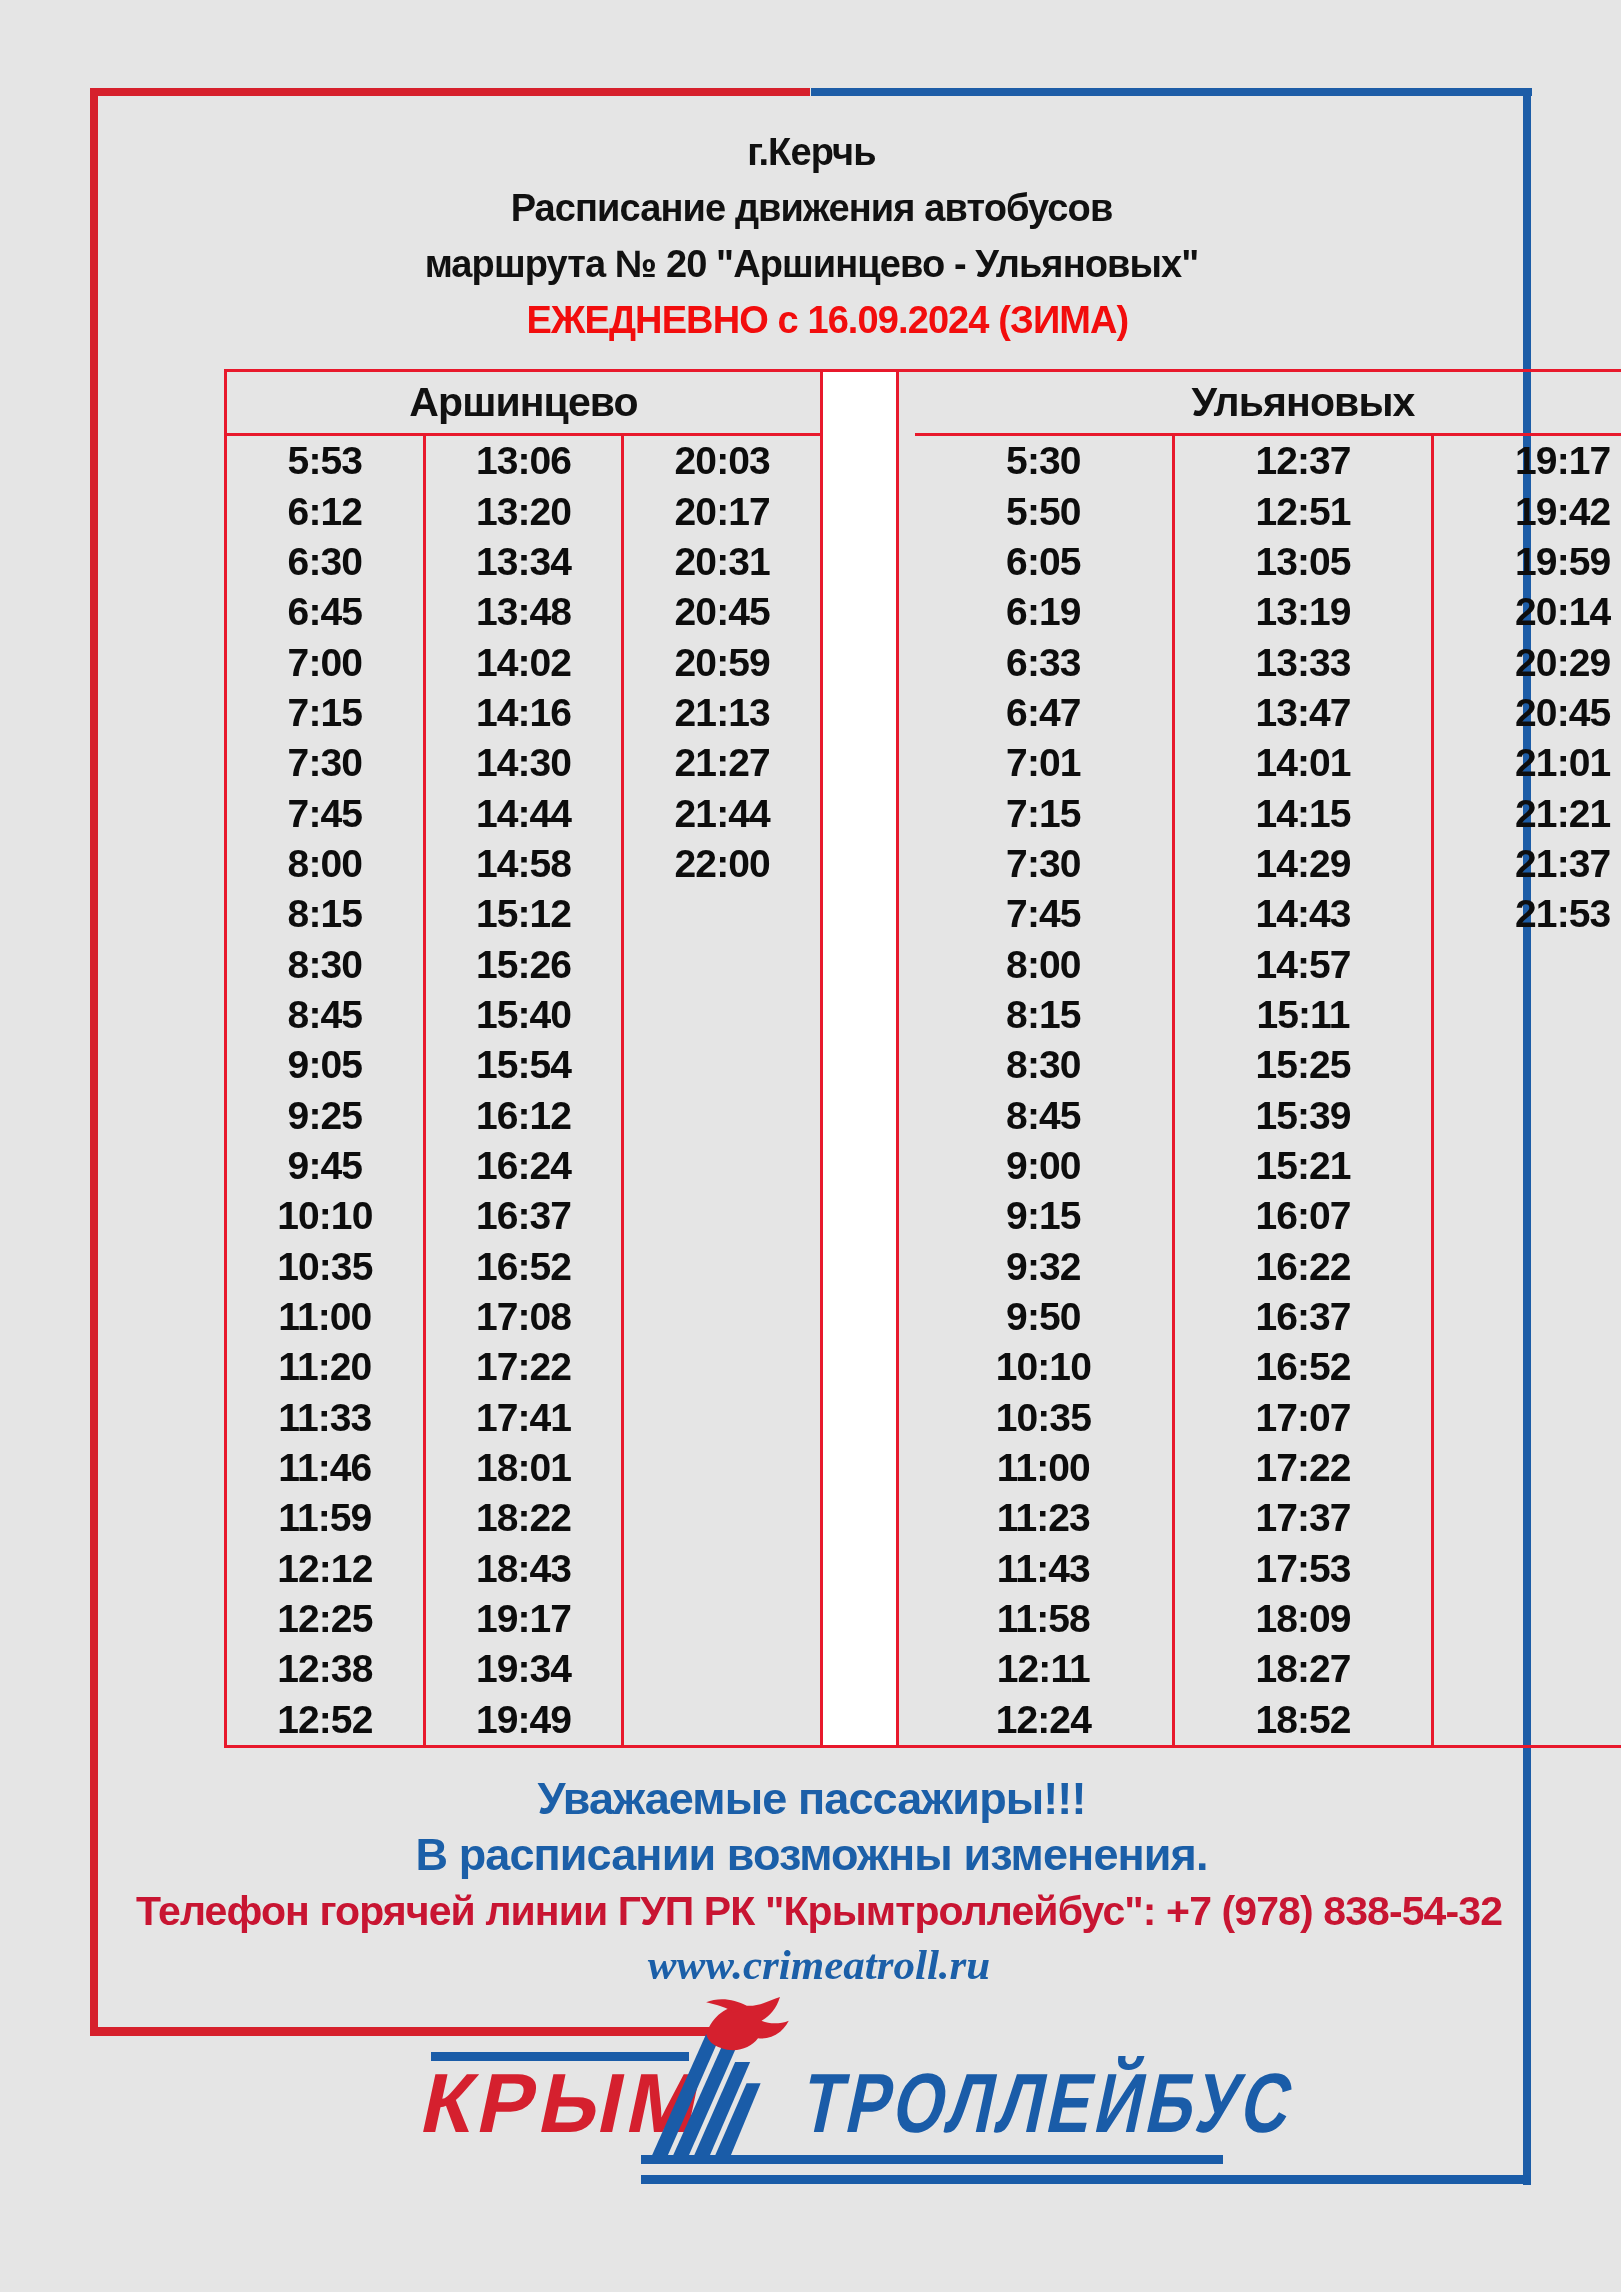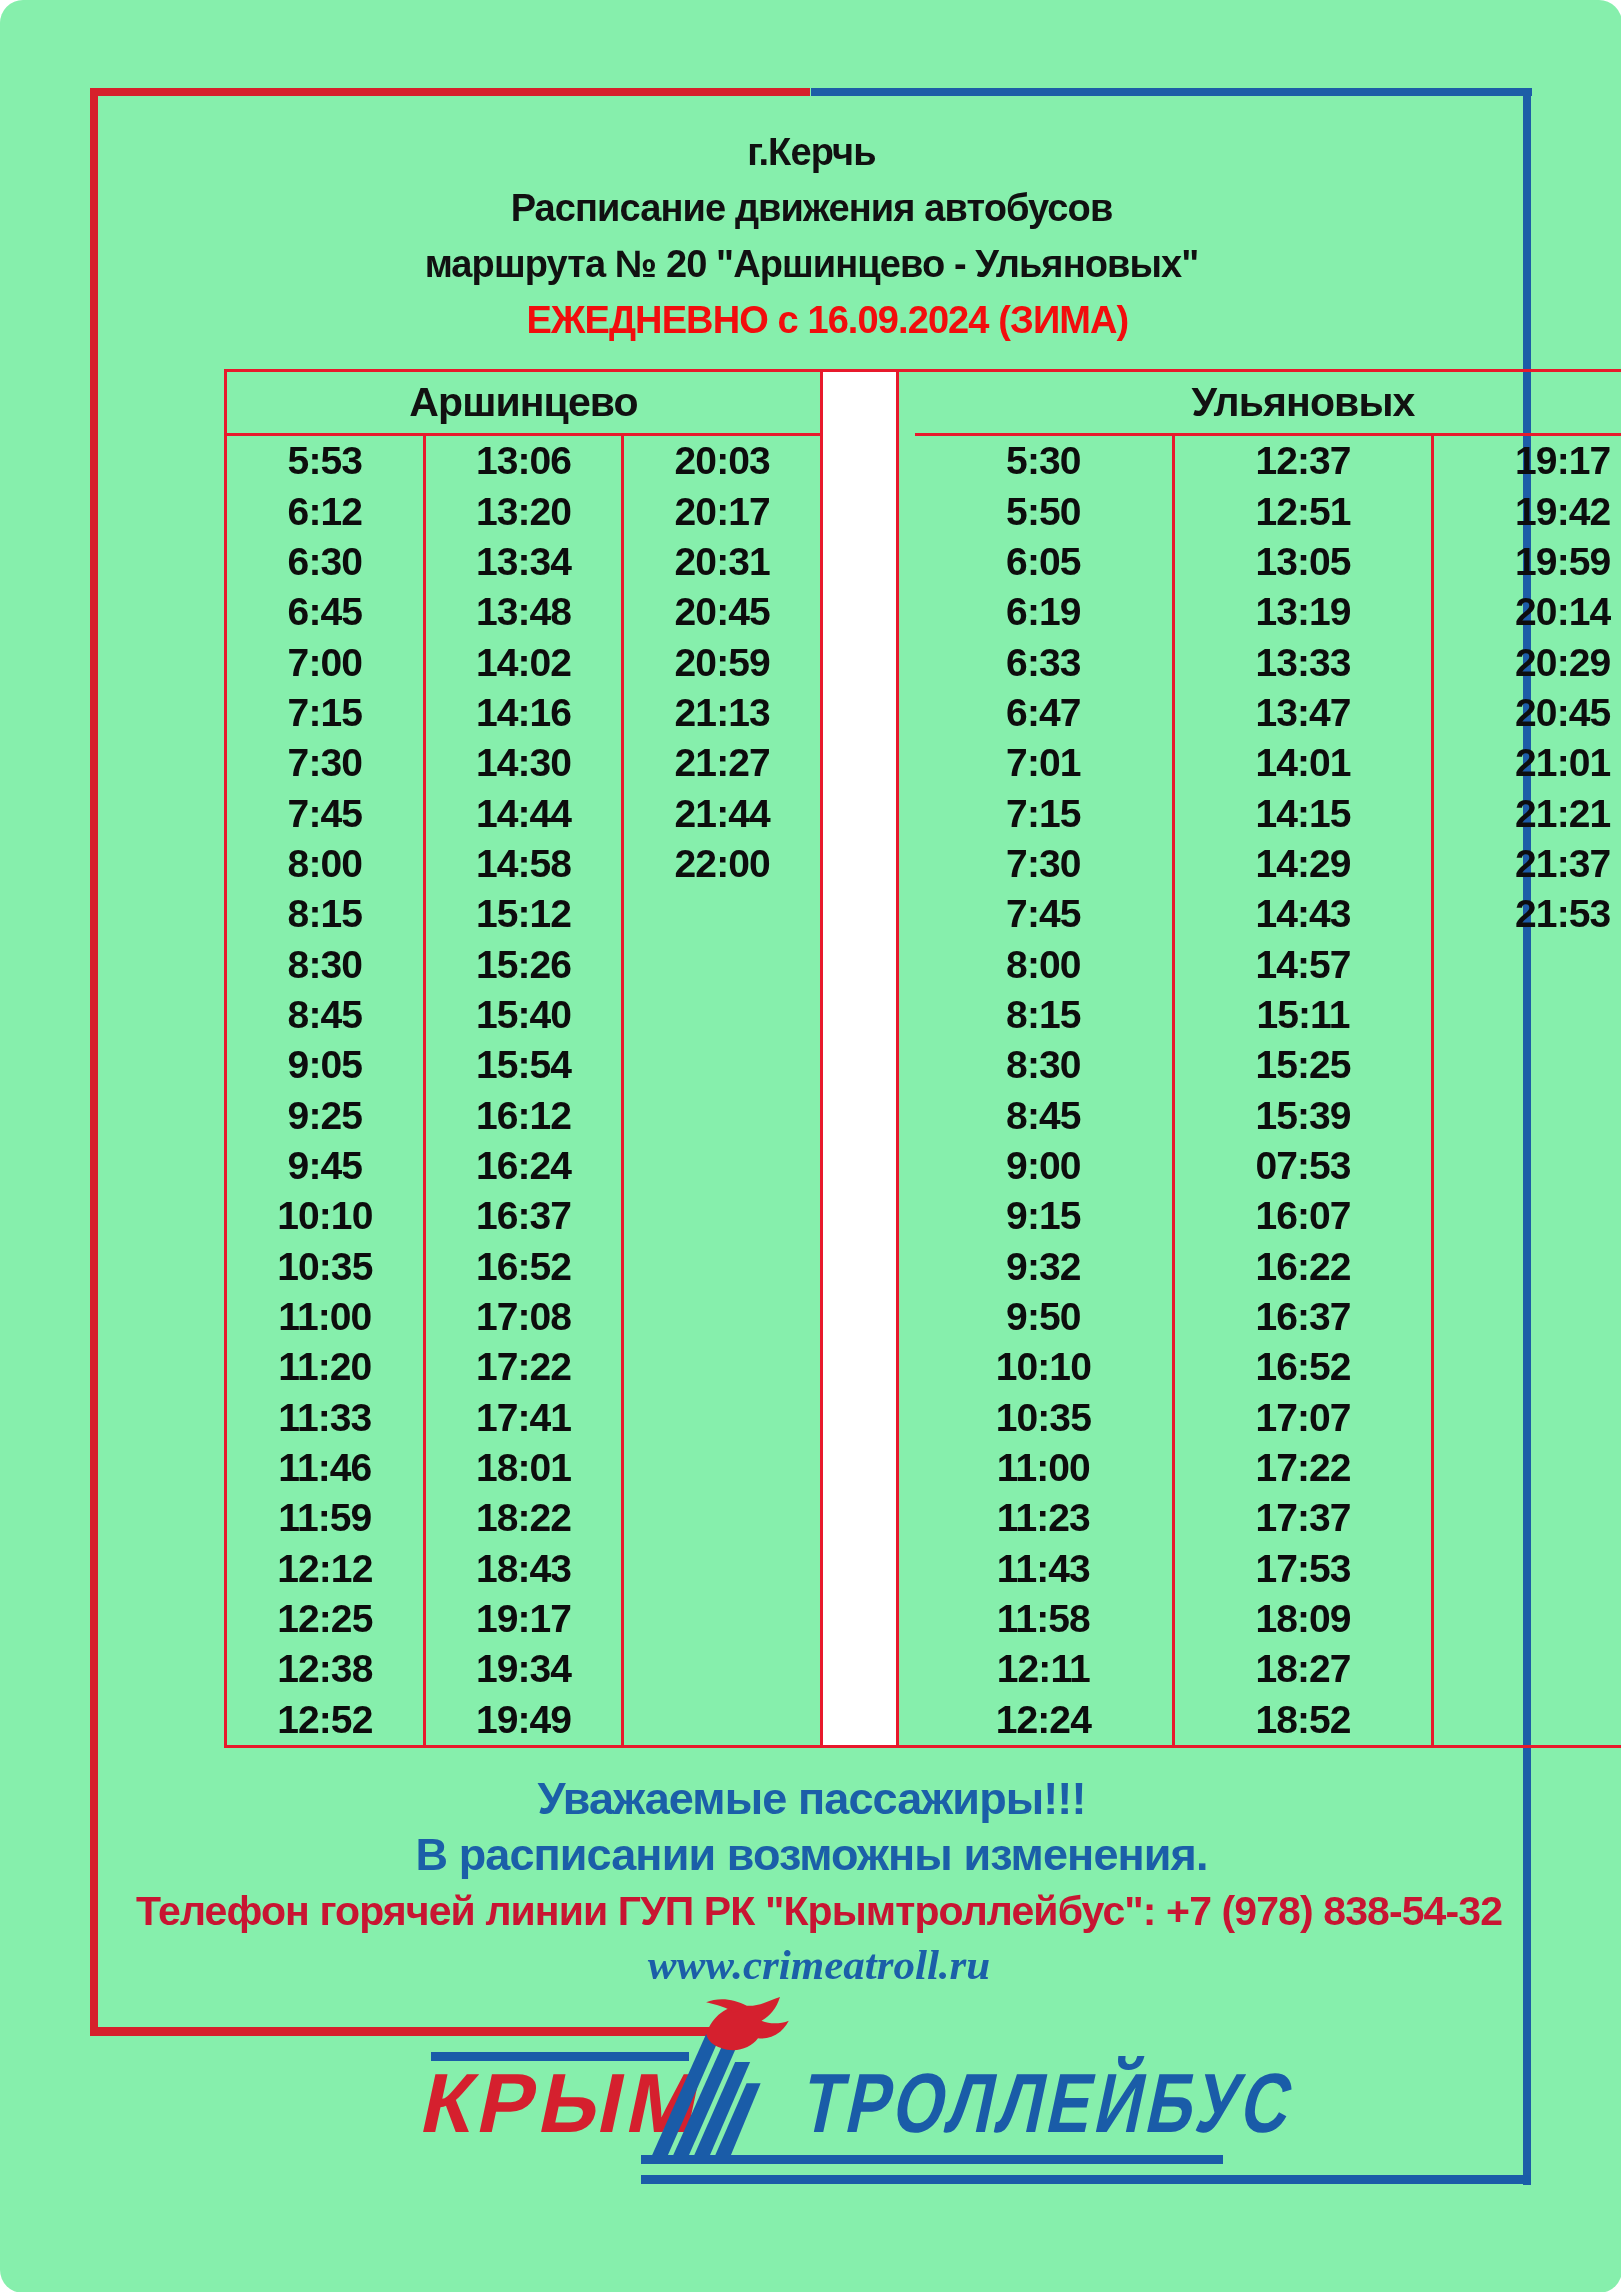--- a/index.html
+++ b/index.html
@@ -1,17 +1,17 @@
 <!DOCTYPE html>
 <html style="font-size:14.3px"><head>
 <meta charset="utf-8">
 <style>
   html,body{margin:0;padding:0;background:#ffffff;}
-  .page{position:relative;width:1622px;height:2293px;background:#86efac;overflow:hidden;
-        font-family:"Liberation Sans",sans-serif;border-radius:23px;}
+  .page{position:relative;width:1622px;height:2293px;background:#e5e5e5;overflow:hidden;
+        font-family:"Liberation Sans",sans-serif;}
   
   .bar{position:absolute;}
   .bar-top-left {left:90px;top:88px;width:720px;height:8px;background:#d6202c;}
   .bar-top-right{left:811px;top:88px;width:721px;height:8px;background:#1d5da7;}
   .bar-left {left:90px;top:88px;width:8px;height:1947px;background:#d6202c;}
   .bar-right{left:1523px;top:88px;width:8px;height:2097px;background:#1d5da7;}
   
   .header{position:absolute;left:99px;top:124px;width:1425px;text-align:center;
           font-weight:bold;color:#111;font-size:38px;line-height:56px;letter-spacing:-0.9px;}
   .header .daily{color:#f20d0d;padding-left:32px;}
@@ -196,21 +196,21 @@
             <div class="cell">13:33</div>
             <div class="cell">13:47</div>
             <div class="cell">14:01</div>
             <div class="cell">14:15</div>
             <div class="cell">14:29</div>
             <div class="cell">14:43</div>
             <div class="cell">14:57</div>
             <div class="cell">15:11</div>
             <div class="cell">15:25</div>
             <div class="cell">15:39</div>
-            <div class="cell">07:53</div>
+            <div class="cell">15:21</div>
             <div class="cell">16:07</div>
             <div class="cell">16:22</div>
             <div class="cell">16:37</div>
             <div class="cell">16:52</div>
             <div class="cell">17:07</div>
             <div class="cell">17:22</div>
             <div class="cell">17:37</div>
             <div class="cell">17:53</div>
             <div class="cell">18:09</div>
             <div class="cell">18:27</div>

